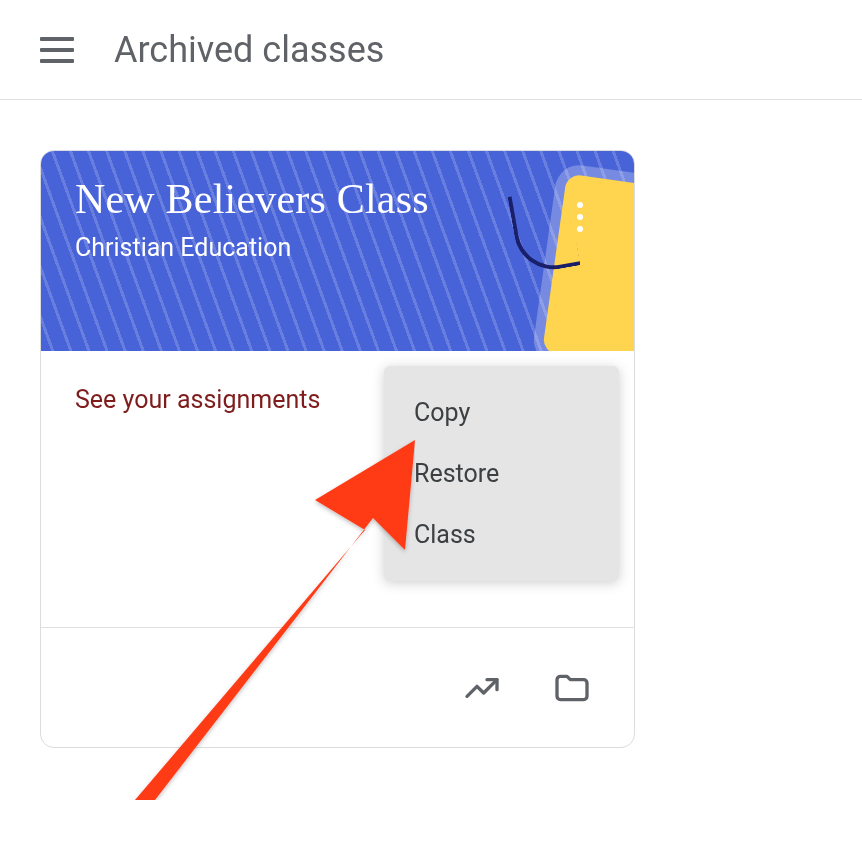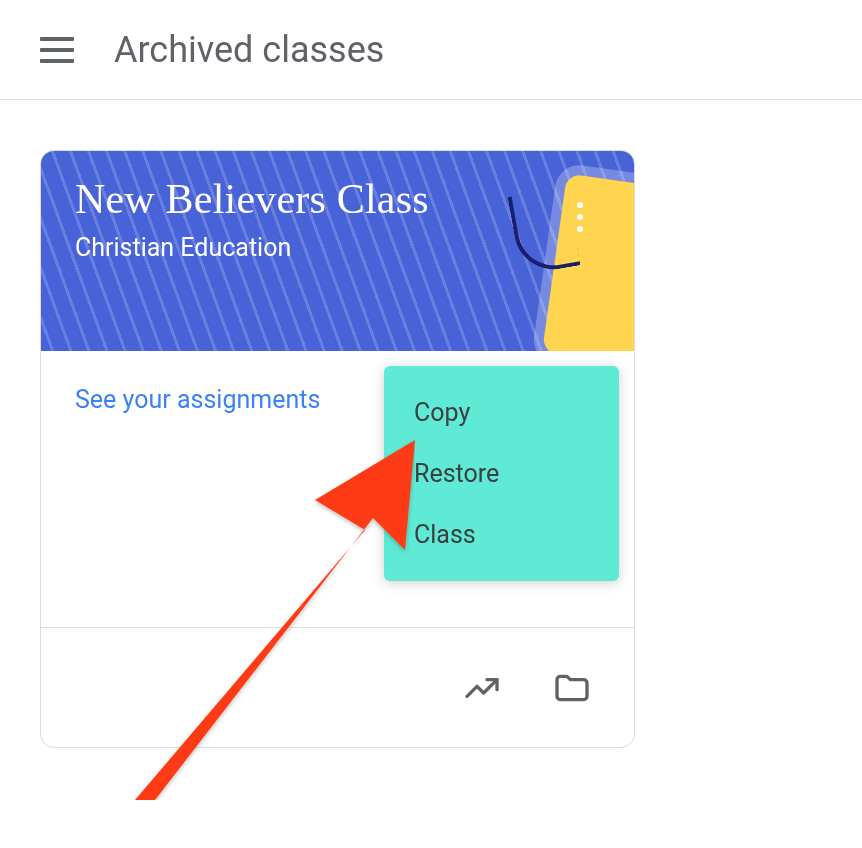--- a/index.html
+++ b/index.html
@@ -137,21 +137,21 @@
     border-radius: 50%;
     background: #fff;
   }
   .card-body {
     flex: 1;
     padding: 34px;
     background: #fff;
   }
   .assignments-link {
     font-size: 25px;
-    color: #3b82f6;
+    color: #7f1d1d;
     cursor: pointer;
   }
   .card-footer {
     height: 120px;
     border-top: 1px solid #e0e0e0;
     display: flex;
     align-items: center;
     justify-content: flex-end;
     gap: 42px;
     padding: 0 38px;
@@ -163,21 +163,21 @@
     align-items: center;
     justify-content: center;
     cursor: pointer;
     color: #5f6368;
   }
   .dropdown {
     position: absolute;
     top: 266px;
     left: 384px;
     width: 235px;
-    background: #5eead4;
+    background: #e5e5e5;
     border-radius: 6px;
     box-shadow: 0 2px 12px rgba(60,64,67,0.25);
     padding: 16px 0;
     z-index: 10;
   }
   .dropdown-item {
     font-size: 25px;
     color: #3c4043;
     padding: 16px 30px;
     cursor: pointer;

